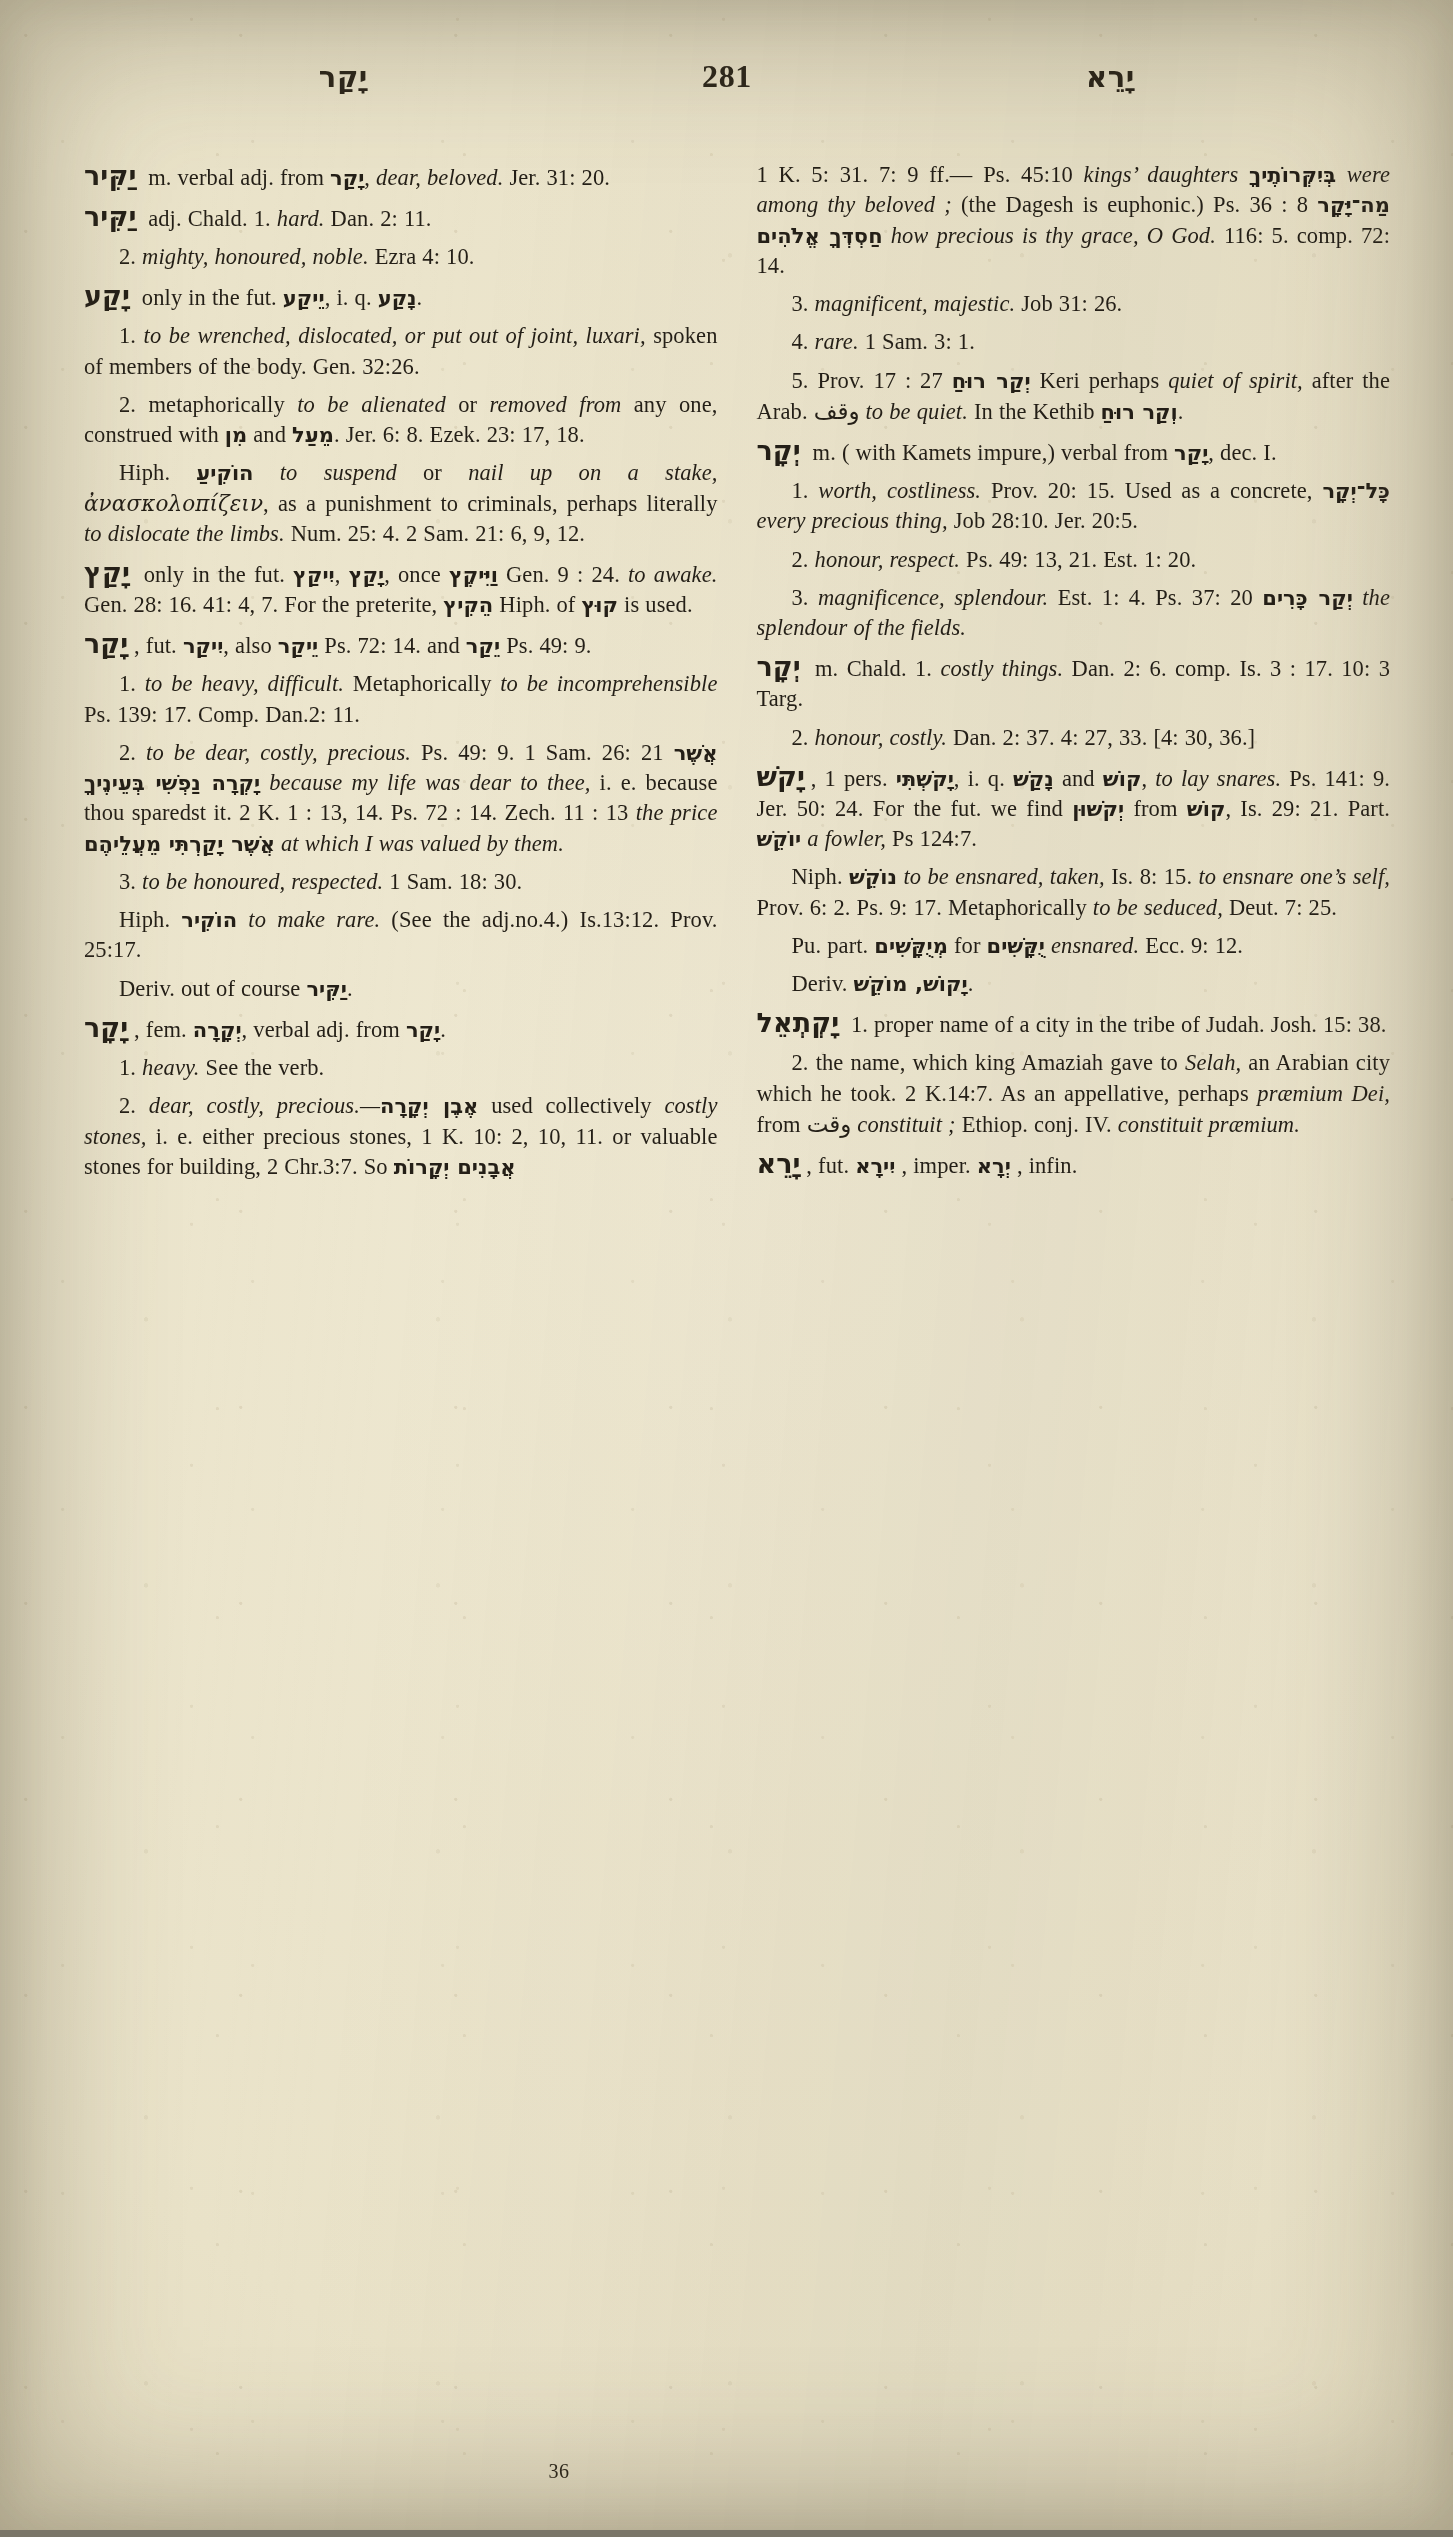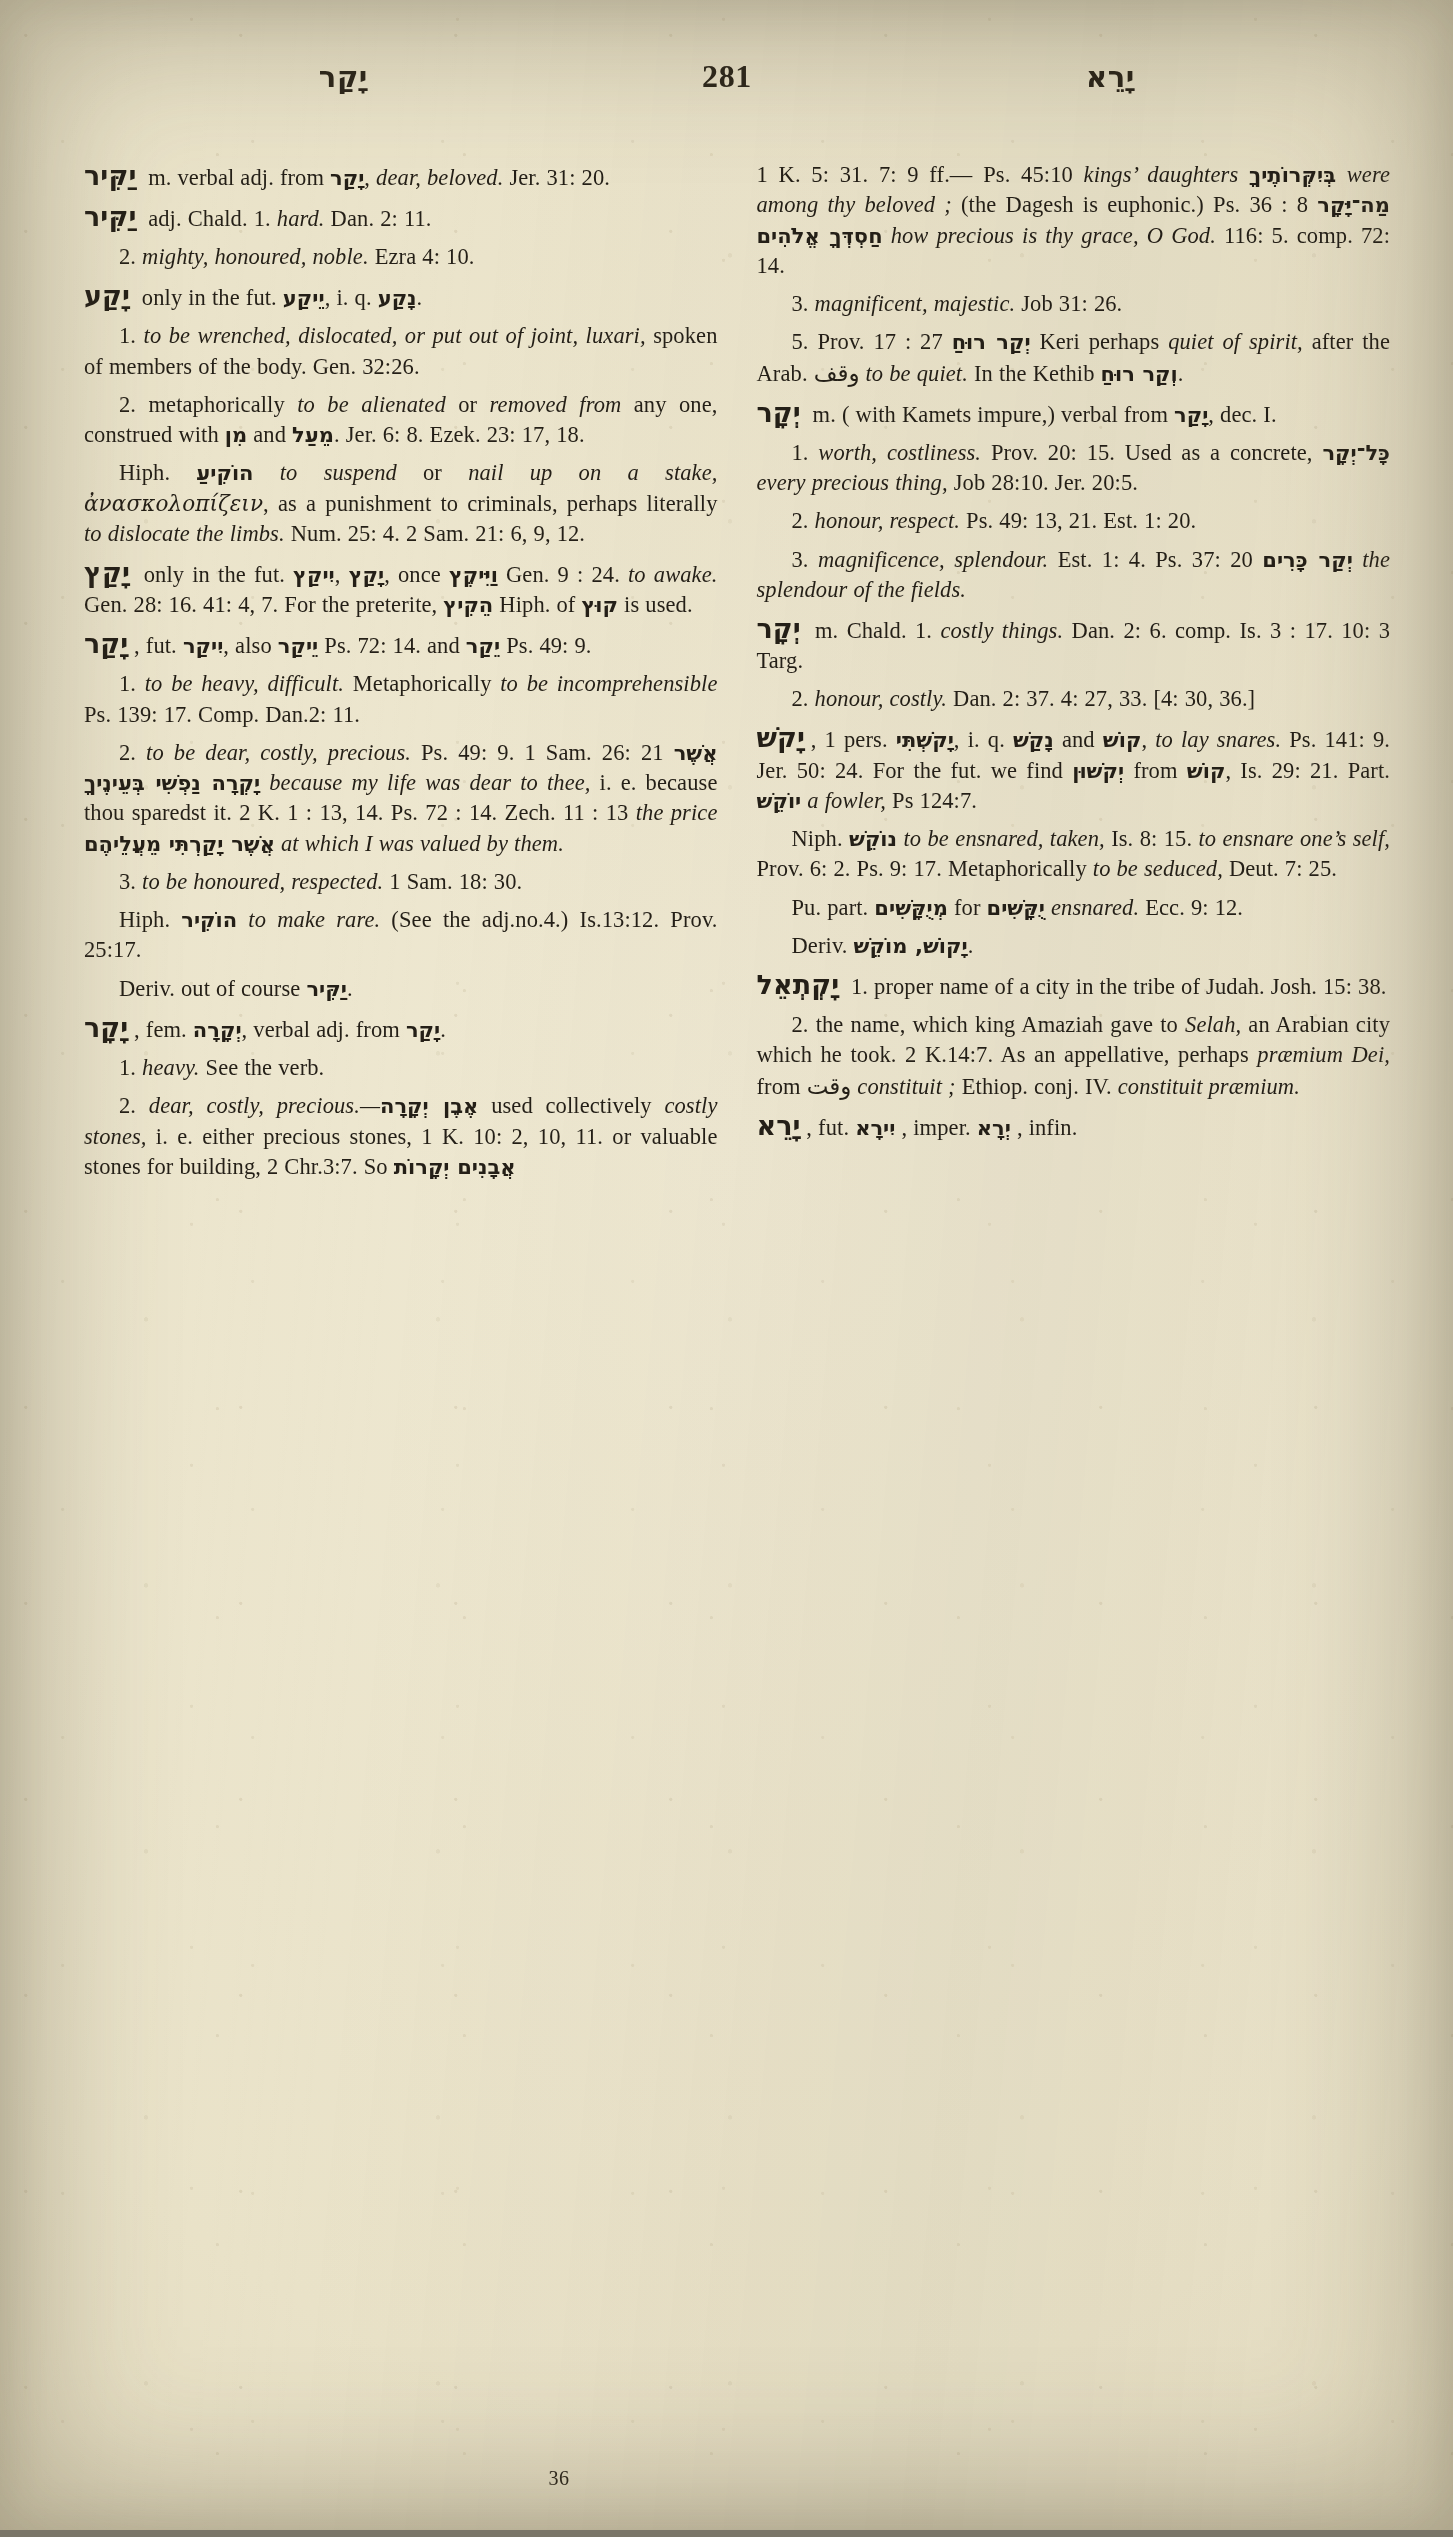--- a/index.html
+++ b/index.html
@@ -122,21 +122,21 @@
     font-family: "DejaVu Sans", sans-serif;
     direction: rtl;
     unicode-bidi: isolate;
     font-size: 23px;
   }
 
   
   #signature {
     position: absolute;
     left: 0; right: 0;
-    bottom: 40px;
+    bottom: 47px;
     text-align: center;
     font-size: 20px;
     letter-spacing: 0.6px;
     color: #2a2419;
   }
   #sig-inner { margin-left: -336px; }
 
   
 </style>
 </head>
@@ -172,20 +172,21 @@
         <p class="e sense tight"><span>3. </span><i>to be honoured, respected.</i><span> 1 Sam. 18: 30.</span></p>
         <p class="e sense tight"><span>Hiph. </span><span class="heb">הוֹקִיר</span><span> </span><i>to make rare.</i><span> (See the adj.no.4.) Is.13:12. Prov. 25:17.</span></p>
         <p class="e sense tight"><span>Deriv. out of course </span><span class="heb">יַקִּיר</span><span>.</span></p>
         <p class="e entry"><span class="lemma">יָקָר</span><span>, fem. </span><span class="heb">יְקָרָה</span><span>, verbal adj. from </span><span class="heb">יָקַר</span><span>.</span></p>
         <p class="e sense tight"><span>1. </span><i>heavy.</i><span> See the verb.</span></p>
         <p class="e sense tight"><span>2. </span><i>dear, costly, precious.—</i><span class="heb">אֶבֶן יְקָרָה</span><span> used collectively </span><i>costly stones,</i><span> i. e. either precious stones, 1 K. 10: 2, 10, 11. or valuable stones for building, 2 Chr.3:7. So </span><span class="heb">אֲבָנִים יְקָרוֹת</span><span> </span></p>
       </div>
     <div class="col" id="col-right">
         <p class="e cont tight"><span>1 K. 5: 31.  7: 9 ff.— Ps. 45:10 </span><i>kings’ daughters</i><span> </span><span class="heb">בְּיִקְּרוֹתֶיךָ</span><span> </span><i>were among thy beloved ;</i><span> (the Dagesh is euphonic.) Ps. 36 : 8 </span><span class="heb">מַה־יָּקָר חַסְדְּךָ אֱלֹהִים</span><span> </span><i>how precious is thy grace, O God.</i><span> 116: 5. comp. 72: 14.</span></p>
         <p class="e sense tight"><span>3. </span><i>magnificent, majestic.</i><span> Job 31: 26.</span></p>
+        <p class="e sense tight"><span>4. </span><i>rare.</i><span> 1 Sam. 3: 1.</span></p>
         <p class="e sense tight"><span>5. Prov. 17 : 27 </span><span class="heb">יְקַר רוּחַ</span><span> Keri perhaps </span><i>quiet of spirit,</i><span> after the Arab. </span><span class="arb">وقف</span><span> </span><i>to be quiet.</i><span> In the Kethib </span><span class="heb">וְקַר רוּחַ</span><span>.</span></p>
         <p class="e entry"><span class="lemma">יְקָר</span><span> m. ( with Kamets impure,) verbal from </span><span class="heb">יָקַר</span><span>, dec. I.</span></p>
         <p class="e sense tight"><span>1. </span><i>worth, costliness.</i><span> Prov. 20: 15. Used as a concrete, </span><span class="heb">כָּל־יְקָר</span><span> </span><i>every precious thing,</i><span> Job 28:10. Jer. 20:5.</span></p>
         <p class="e sense tight"><span>2. </span><i>honour, respect.</i><span> Ps. 49: 13, 21. Est. 1: 20.</span></p>
         <p class="e sense tight"><span>3. </span><i>magnificence, splendour.</i><span> Est. 1: 4. Ps. 37: 20 </span><span class="heb">יְקַר כָּרִים</span><span> </span><i>the splendour of the fields.</i></p>
         <p class="e entry"><span class="lemma">יְקָר</span><span> m. Chald. 1. </span><i>costly things.</i><span> Dan. 2: 6.  comp. Is. 3 : 17.  10: 3 Targ.</span></p>
         <p class="e sense tight"><span>2. </span><i>honour, costly.</i><span> Dan. 2: 37. 4: 27, 33. [4: 30, 36.]</span></p>
         <p class="e entry"><span class="lemma">יָקֹשׁ</span><span>, 1 pers. </span><span class="heb">יָקֹשְׁתִּי</span><span>, i. q. </span><span class="heb">נָקַשׁ</span><span> and </span><span class="heb">קוֹשׁ</span><span>, </span><i>to lay snares.</i><span> Ps. 141: 9. Jer. 50: 24. For the fut. we find </span><span class="heb">יְקֹשׁוּן</span><span> from </span><span class="heb">קוֹשׁ</span><span>, Is. 29: 21.  Part. </span><span class="heb">יוֹקֵשׁ</span><span> </span><i>a fowler,</i><span> Ps 124:7.</span></p>
         <p class="e sense tight"><span>Niph. </span><span class="heb">נוֹקֵשׁ</span><span> </span><i>to be ensnared, taken,</i><span> Is. 8: 15. </span><i>to ensnare one’s self,</i><span> Prov. 6: 2. Ps. 9: 17. Metaphorically </span><i>to be seduced,</i><span> Deut. 7: 25.</span></p>
         <p class="e sense tight"><span>Pu. part. </span><span class="heb">מְיֻקָּשִׁים</span><span> for </span><span class="heb">יֻקָּשִׁים</span><span> </span><i>ensnared.</i><span> Ecc. 9: 12.</span></p>

